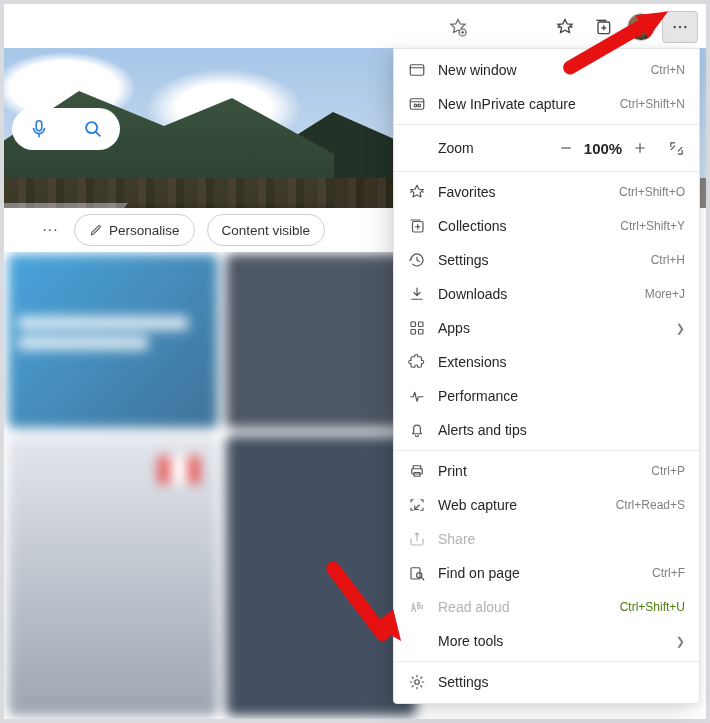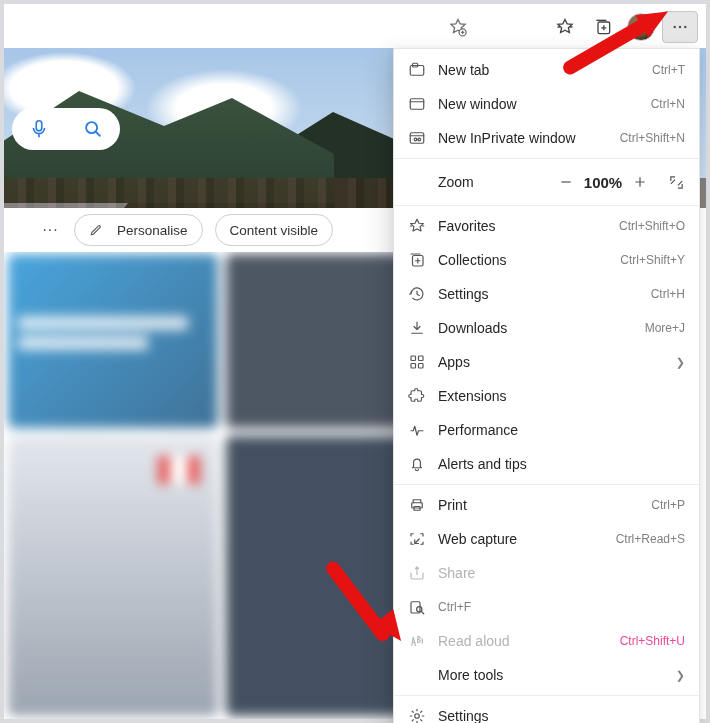--- a/index.html
+++ b/index.html
@@ -18,39 +18,39 @@
   radial-gradient(120px 60px at 220px 60px,#fff 0 40%,transparent 65%),
   linear-gradient(#a7c6e8,#cfe0ef);}
 .mtn1{position:absolute;left:-10px;top:15px;width:340px;height:140px;background:linear-gradient(#3e5842,#2c3f31);clip-path:polygon(0 100%,0 60%,25% 20%,50% 45%,70% 25%,100% 65%,100% 100%);}
 .mtn2{position:absolute;left:120px;top:40px;width:380px;height:120px;background:#233127;clip-path:polygon(0 100%,15% 40%,35% 60%,55% 20%,80% 55%,100% 80%,100% 100%);}
 .buildings{position:absolute;left:0;top:130px;right:0;height:30px;background:
   repeating-linear-gradient(90deg,#4a3522 0 14px,#5a4030 14px 22px,#3a2818 22px 30px),
   linear-gradient(#604028,#38240e);opacity:.55;filter:blur(.5px);}
 .search-pill{position:absolute;left:8px;top:60px;width:108px;height:42px;background:#fff;border-radius:26px;display:flex;align-items:center;justify-content:space-around;z-index:2;}
 .chipbar{position:absolute;left:0;top:160px;right:0;height:44px;background:#fff;display:flex;align-items:center;padding-left:34px;gap:12px;z-index:2;}
 .chip-more{width:24px;color:#555;text-align:center;cursor:pointer;}
-.chip{height:30px;border:1px solid #cfcfcf;border-radius:16px;display:flex;align-items:center;padding:0 14px;font-size:13.5px;color:#333;gap:14px;cursor:pointer;}
+.chip{height:30px;border:1px solid #cfcfcf;border-radius:16px;display:flex;align-items:center;padding:0 14px;font-size:13.5px;color:#333;gap:6px;cursor:pointer;}
 .cards{position:absolute;left:0;top:204px;right:0;bottom:0;filter:blur(6px);opacity:.85;}
 .card{position:absolute;border-radius:6px;}
 .c1{left:4px;top:2px;width:210px;height:174px;background:linear-gradient(135deg,#2a96d8,#1f5a86);}
 .c1t{position:absolute;left:10px;top:62px;width:170px;height:14px;background:rgba(255,255,255,.8);border-radius:3px;}
 .c2{left:222px;top:2px;width:190px;height:174px;background:#2f3a4a;}
 .c3{left:4px;top:184px;width:210px;height:280px;background:linear-gradient(#dfe3ea,#8b96a4);}
 .flag{position:absolute;left:150px;top:20px;width:42px;height:28px;background:#e03a3a;}
 .flag:before{content:"";position:absolute;left:12px;top:0;width:18px;height:28px;background:#fff;}
 .c4{left:222px;top:184px;width:190px;height:280px;background:#243246;}
 
 .menu{position:absolute;right:6px;top:44px;width:305px;background:#fff;border:1px solid #e4e4e4;border-radius:0 0 4px 4px;box-shadow:-8px 8px 24px rgba(0,0,0,.12),0 2px 10px rgba(0,0,0,.08);padding:4px 0;z-index:20;font-size:14px;color:#262626;}
 .mi{height:34px;display:flex;align-items:center;padding:0 14px 0 12px;cursor:pointer;position:relative;}
 .mi .ico{width:22px;display:flex;align-items:center;justify-content:center;margin-right:10px;flex:none;}
 .mi .lbl{flex:1;}
 .mi .sc{font-size:12px;color:#808080;}
 .mi .chev{font-size:11px;color:#808080;margin-left:6px;}
 .mi.disabled{color:#b3b3b3;cursor:default;}
-.mi.disabled .sc{color:#ec4899;}
+.mi.disabled .sc{color:#4d7c0f;}
 .sep{height:1px;background:#ececec;margin:3px 0;}
 .zoom{height:40px;display:flex;align-items:center;padding:0 10px 0 44px;}
 .zoom .zl{flex:1;font-size:14px;}
 .zoom .zb{width:26px;height:26px;display:flex;align-items:center;justify-content:center;color:#555;cursor:pointer;font-size:16px;}
 .zoom .zv{width:48px;text-align:center;font-size:15px;font-weight:bold;}
 
 .arrow{position:absolute;z-index:50;pointer-events:none;}
 .arrow .shaft{position:absolute;background:#e61212;transform-origin:0 50%;height:14px;border-radius:7px;}
 .arrow .head{position:absolute;width:0;height:0;border-style:solid;}
 
@@ -141,48 +141,38 @@
           <div class="flag"></div>
         </div>
       <div class="card c4"></div>
     </div>
   </div>
 
   <div class="menu" id="menu">
       <div class="mi">
         <span class="ico">
           <svg width="18" height="18" viewBox="0 0 24 24" fill="none" stroke="#555" stroke-width="1.6" stroke-linecap="round" stroke-linejoin="round">
-            <rect x="3" y="6" width="18" height="13" rx="2"></rect>
-            <rect x="6" y="3" width="7" height="5" rx="1.5"></rect>
-          </svg>
-        </span>
-        <span class="lbl">New tab</span>
-        <span class="sc">Ctrl+T</span>
-      </div>
-      <div class="mi">
-        <span class="ico">
-          <svg width="18" height="18" viewBox="0 0 24 24" fill="none" stroke="#555" stroke-width="1.6" stroke-linecap="round" stroke-linejoin="round">
             <rect x="3" y="5" width="18" height="14" rx="2"></rect>
             <path d="M3 9h18"></path>
           </svg>
         </span>
         <span class="lbl">New window</span>
         <span class="sc">Ctrl+N</span>
       </div>
       <div class="mi">
         <span class="ico">
           <svg width="18" height="18" viewBox="0 0 24 24" fill="none" stroke="#555" stroke-width="1.6" stroke-linecap="round" stroke-linejoin="round">
             <rect x="3" y="5" width="18" height="14" rx="2"></rect>
             <path d="M3 9h18"></path>
             <circle cx="10" cy="14" r="1.8"></circle>
             <circle cx="15" cy="14" r="1.8"></circle>
             <path d="M11.8 14h1.4"></path>
           </svg>
         </span>
-        <span class="lbl">New InPrivate window</span>
+        <span class="lbl">New InPrivate capture</span>
         <span class="sc">Ctrl+Shift+N</span>
       </div>
       <div class="sep"></div>
       <div class="zoom">
         <span class="zl">Zoom</span>
         <span class="zb">
           <svg width="16" height="16" viewBox="0 0 24 24" stroke="#555" stroke-width="1.8">
             <path d="M5 12h14"></path>
           </svg>
         </span>
@@ -305,20 +295,21 @@
         <span class="lbl">Share</span>
       </div>
       <div class="mi">
         <span class="ico">
           <svg width="18" height="18" viewBox="0 0 24 24" fill="none" stroke="#555" stroke-width="1.6" stroke-linecap="round" stroke-linejoin="round">
             <rect x="4" y="5" width="12" height="15" rx="1.5"></rect>
             <circle cx="15" cy="15" r="3.5"></circle>
             <path d="M18 18l3 3"></path>
           </svg>
         </span>
+        <span class="lbl">Find on page</span>
         <span class="sc">Ctrl+F</span>
       </div>
       <div class="mi disabled">
         <span class="ico">
           <svg width="18" height="18" viewBox="0 0 24 24" fill="none" stroke="#b8b8b8" stroke-width="1.6" stroke-linecap="round" stroke-linejoin="round">
             <path d="M5 18l2-11 3 11M6 14h3"></path>
             <path d="M14 10c3 0 3 4 0 4h-1v-8h1c3 0 3 4 0 4"></path>
             <path d="M19 9v6"></path>
           </svg>
         </span>

